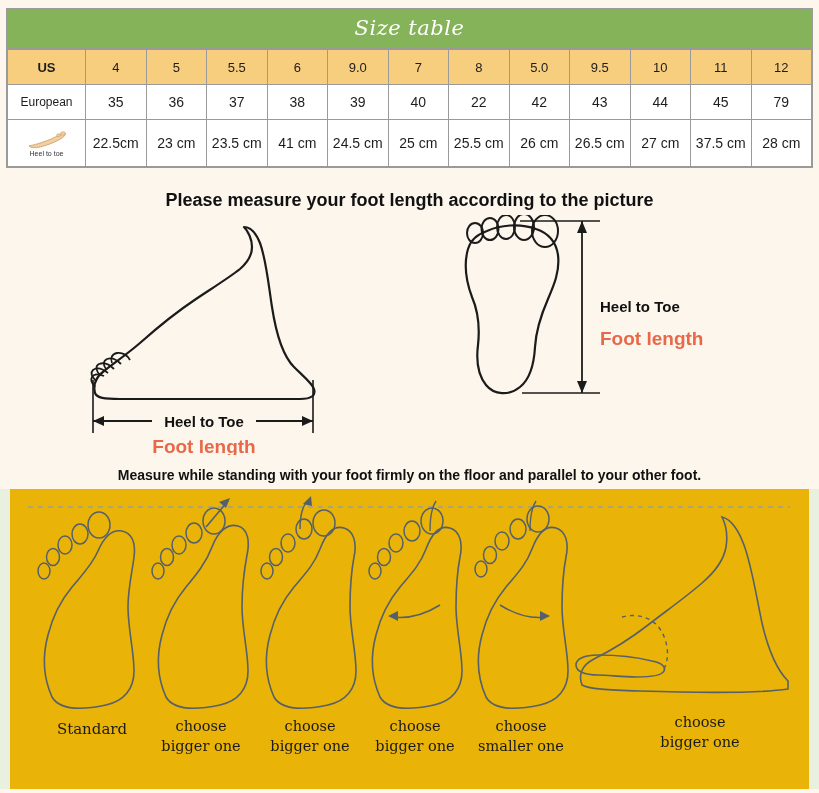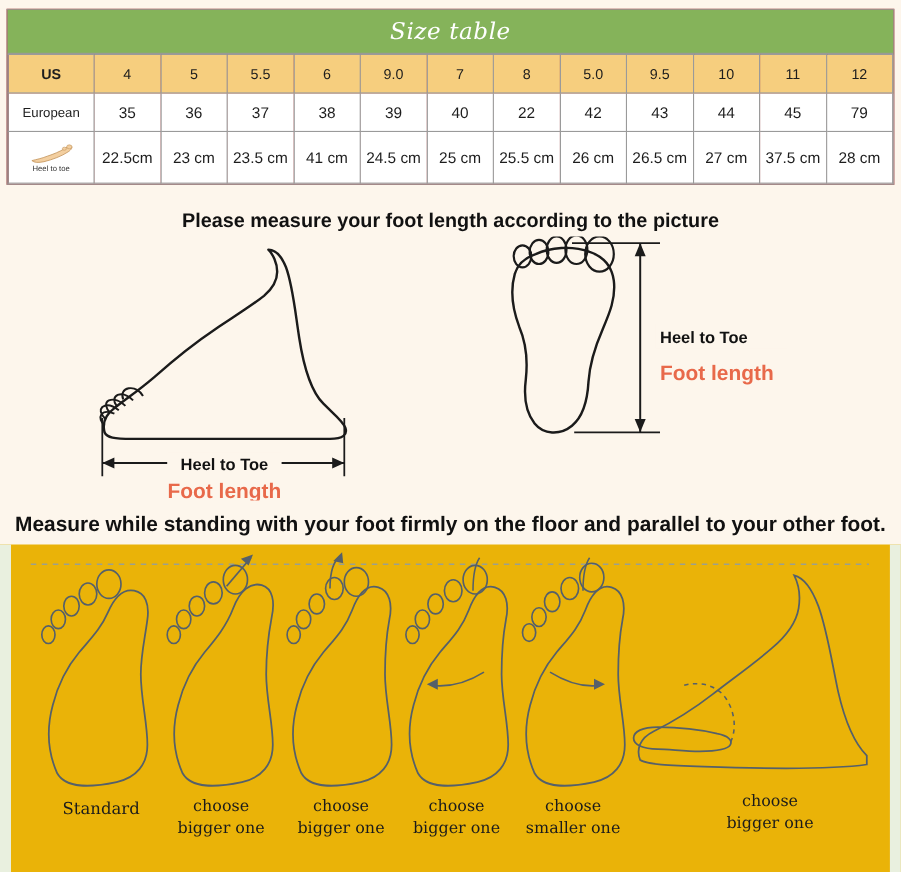--- a/index.html
+++ b/index.html
@@ -85,21 +85,21 @@
   .measure-heading {
     text-align: center;
     font-weight: bold;
     font-size: 18px;
     margin: 22px 0 0 0;
     color: #111;
   }
   .measure-sub {
     text-align: center;
     font-weight: bold;
-    font-size: 19px;
+    font-size: 14px;
     color: #111;
     margin: 12px 0 0 0;
   }
 
   
   .diagrams {
     position: relative;
     width: 819px;
     height: 240px;
     margin-top: 4px;

